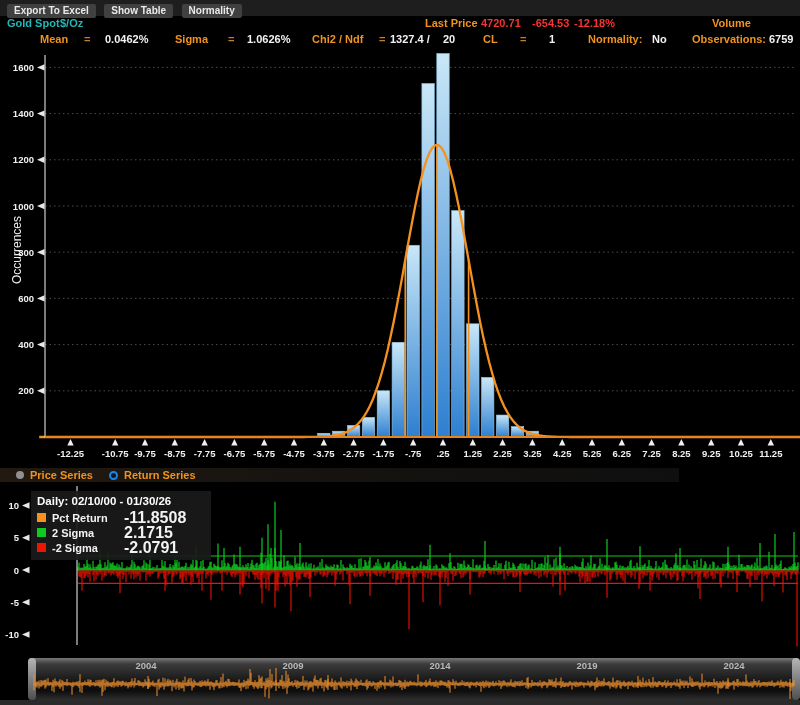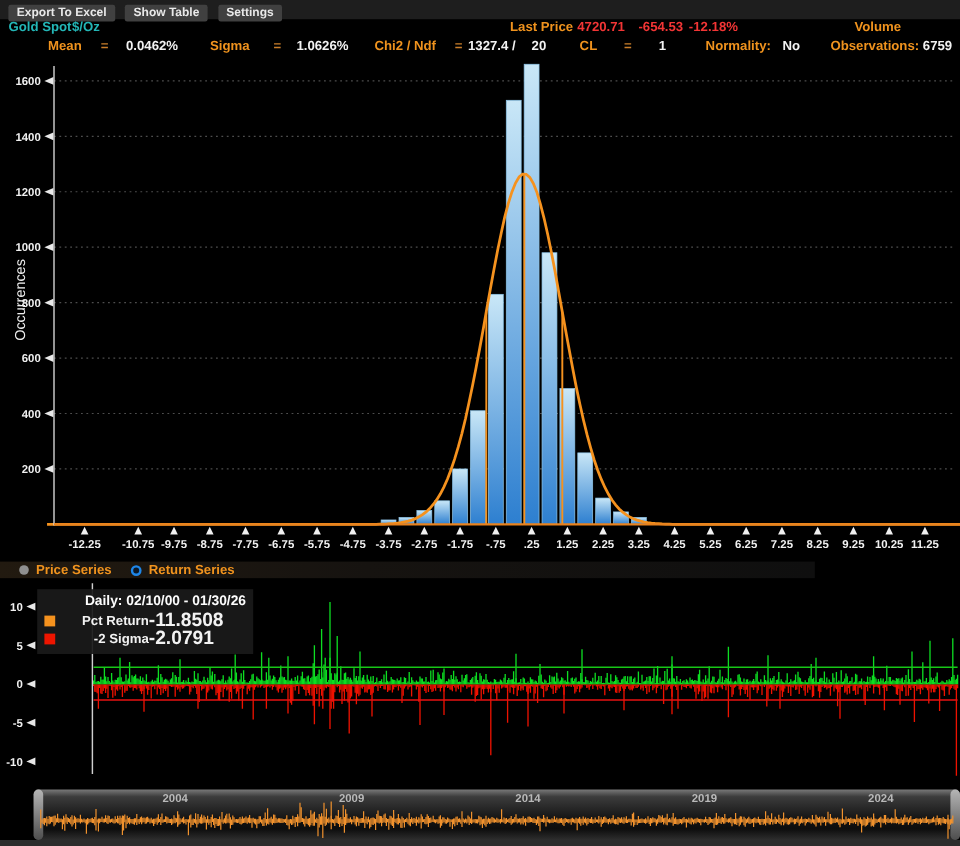--- a/index.html
+++ b/index.html
@@ -26,44 +26,44 @@
   
   .legend{position:absolute;left:0;top:468px;width:679px;height:14px;
     background:linear-gradient(90deg,#221a10,#161310 45%,#0f0f0f);display:flex;align-items:center;}
   .leg-item{display:flex;align-items:center;margin-left:16px;cursor:default;}
   .leg-dot{width:8px;height:8px;border-radius:50%;background:#909090;margin-right:6px;}
   .leg-ring{width:5px;height:5px;border-radius:50%;border:2.5px solid #1e86e8;background:#0c1826;margin-right:6px;}
   .leg-label{color:#f0931e;font-size:11px;font-weight:700;}
   
   .tooltip{position:absolute;left:31px;top:9px;width:168px;background:rgba(26,26,26,0.93);
     padding:4px 6px 5px 6px;z-index:5;}
-  .tt-title{color:#fdfdfd;font-size:11.5px;font-weight:700;margin-bottom:3px;white-space:pre;text-align:right;}
+  .tt-title{color:#fdfdfd;font-size:11.5px;font-weight:700;margin-bottom:3px;white-space:pre;}
   .tt-row{display:flex;align-items:center;height:15px;}
   .tt-sw{width:9px;height:9px;margin-right:6px;flex:none;}
-  .tt-lab{color:#f2f2f2;font-size:11px;font-weight:700;width:72px;white-space:pre;text-align:right;}
+  .tt-lab{color:#f2f2f2;font-size:11px;font-weight:700;width:72px;white-space:pre;}
   .tt-val{color:#f2f2f2;font-size:16px;font-weight:700;white-space:pre;}
   
   .scrubber{position:absolute;left:28px;top:658px;width:772px;height:42px;border-radius:4px;
     background:linear-gradient(180deg,#787878 0%,#3c3c3c 14%,#141414 58%,#0d0d0d 78%,#2e2e2e 100%);}
   .scap{position:absolute;top:0;width:8px;height:42px;border-radius:4px;
     background:linear-gradient(180deg,#b5b5b5,#4e4e4e);}
   .scap.left{left:0;} .scap.right{right:0;}
   .syear{position:absolute;top:2px;color:#b9b9b9;font-size:9.5px;font-weight:700;transform:translateX(-50%);}
   .bottom-strip{position:absolute;left:0;top:700px;width:800px;height:5px;background:#2b2b2b;}
   svg text{font-family:"Liberation Sans",sans-serif;}
 </style>
 </head>
 <body>
 
 <div id="screen">
 
   <div class="toolbar">
     <span class="tbtn">Export To Excel</span>
     <span class="tbtn">Show Table</span>
-    <span class="tbtn">Settings</span>
+    <span class="tbtn">Normality</span>
   </div>
 
   <div class="hdr">
     <span class="teal" style="left:7px;top:17px">Gold Spot</span>
     <span class="teal" style="left:60px;top:17px">$/Oz</span>
     <span class="amber" style="left:425px;top:17px">Last Price</span>
     <span class="red" style="left:481px;top:17px">4720.71</span>
     <span class="red" style="left:532px;top:17px">-654.53</span>
     <span class="red" style="left:574px;top:17px">-12.18%</span>
     <span class="amber" style="left:712px;top:17px">Volume</span>
@@ -1721,20 +1721,25 @@
         </g>
       </svg>
     <div class="tooltip">
       <div class="tt-title">Daily: 02/10/00 - 01/30/26</div>
       <div class="tt-row">
         <span class="tt-sw" style="background: rgb(245, 146, 30);"></span>
         <span class="tt-lab">Pct Return</span>
         <span class="tt-val">-11.8508</span>
       </div>
       <div class="tt-row">
+        <span class="tt-sw" style="background: rgb(12, 204, 34);"></span>
+        <span class="tt-lab">2 Sigma</span>
+        <span class="tt-val">2.1715</span>
+      </div>
+      <div class="tt-row">
         <span class="tt-sw" style="background: rgb(238, 21, 0);"></span>
         <span class="tt-lab">-2 Sigma</span>
         <span class="tt-val">-2.0791</span>
       </div>
     </div>
   </div>
 
   <div class="scrubber">
     <div class="scap left"></div>
     <div class="scap right"></div>

